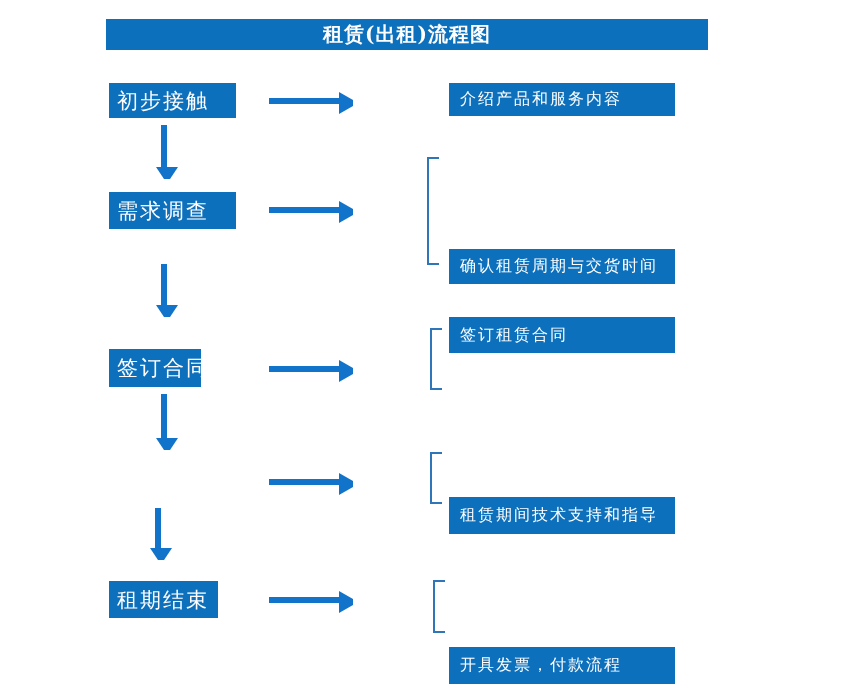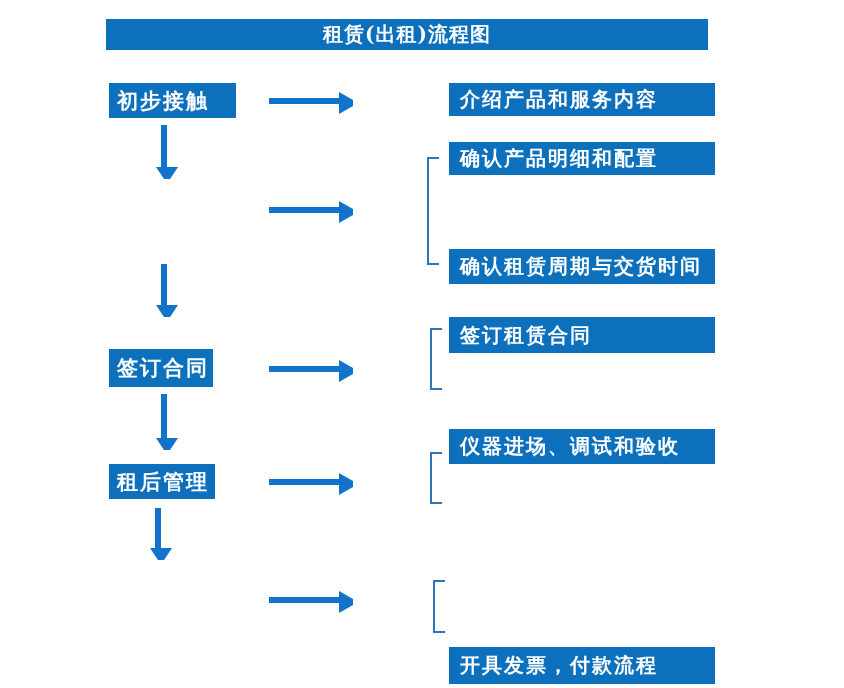--- a/index.html
+++ b/index.html
@@ -16,24 +16,24 @@
     font-family:"DejaVu Serif","Liberation Serif",serif;overflow:hidden;
   }
   .title-bar{
     position:absolute;left:100px;top:13px;width:602px;height:31px;
     background:var(--box-blue);color:var(--text-white);
     display:flex;align-items:center;justify-content:center;
     font-size:20px;font-weight:bold;letter-spacing:1px;
   }
   .box{
     position:absolute;background:var(--box-blue);color:var(--text-white);
-    font-weight:bold;display:flex;align-items:center;white-space:nowrap;
+    font-weight:normal;display:flex;align-items:center;white-space:nowrap;
   }
   .lbox{left:103px;padding-left:8px;font-size:21px;letter-spacing:2px;}
-  .rbox{left:443px;width:266px;padding-left:11px;font-size:20px;letter-spacing:2px;}
+  .rbox{left:443px;width:226px;padding-left:11px;font-size:16px;letter-spacing:2px;}
   .harrow{position:absolute;left:263px;width:90px;height:16px;}
   .hshaft{position:absolute;left:0;top:6px;width:77px;height:5px;background:var(--arrow-blue);}
   .hhead{position:absolute;right:0;top:0;width:0;height:0;
     border-left:14px solid var(--arrow-blue);
     border-top:8px solid transparent;border-bottom:8px solid transparent;}
   .varrow{position:absolute;width:16px;}
   .vshaft{position:absolute;left:5px;top:0;width:6px;height:calc(100% - 12px);background:var(--arrow-blue);}
   .vhead{position:absolute;bottom:0;left:0;width:0;height:0;
     border-top:12px solid var(--arrow-blue);
     border-left:8px solid transparent;border-right:8px solid transparent;}
@@ -46,28 +46,28 @@
 </head>
 <body>
 
 <div class="canvas">
 
   <div class="title-bar">
     <span>租赁(出租)流程图</span>
   </div>
 
   <div class="box lbox" style="top:77px;height:35px;width:127px">初步接触</div>
-  <div class="box lbox" style="top:343px;height:38px;width:104px">签订合同</div>
-  <div class="box lbox" style="top:458px;height:35px;width:106px">租后管理</div>
+  <div class="box lbox" style="top:186px;height:37px;width:127px">需求调查</div>
+  <div class="box lbox" style="top:343px;height:38px;width:92px">签订合同</div>
+  <div class="box lbox" style="top:575px;height:37px;width:109px">租期结束</div>
 
   <div class="box rbox" style="top:77px;height:33px">介绍产品和服务内容</div>
-  <div class="box rbox" style="top:136px;height:33px">确认产品明细和配置</div>
   <div class="box rbox" style="top:311px;height:36px">签订租赁合同</div>
   <div class="box rbox" style="top:243px;height:35px">确认租赁周期与交货时间</div>
-  <div class="box rbox" style="top:423px;height:35px">仪器进场、调试和验收</div>
+  <div class="box rbox" style="top:491px;height:37px">租赁期间技术支持和指导</div>
   <div class="box rbox" style="top:641px;height:37px">开具发票，付款流程</div>
 
   <div class="harrow" style="top:86px">
     <div class="hshaft"></div>
     <div class="hhead"></div>
   </div>
   <div class="harrow" style="top:195px">
     <div class="hshaft"></div>
     <div class="hhead"></div>
   </div>

